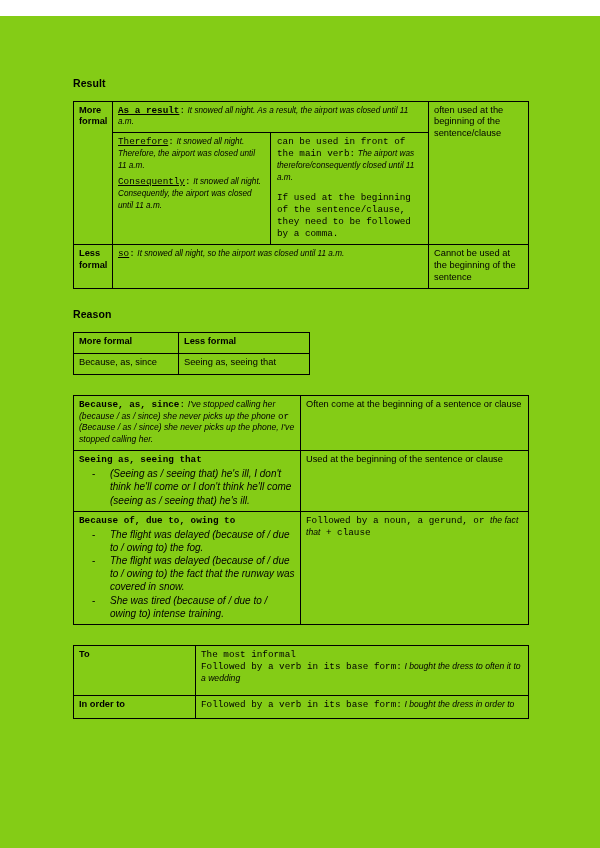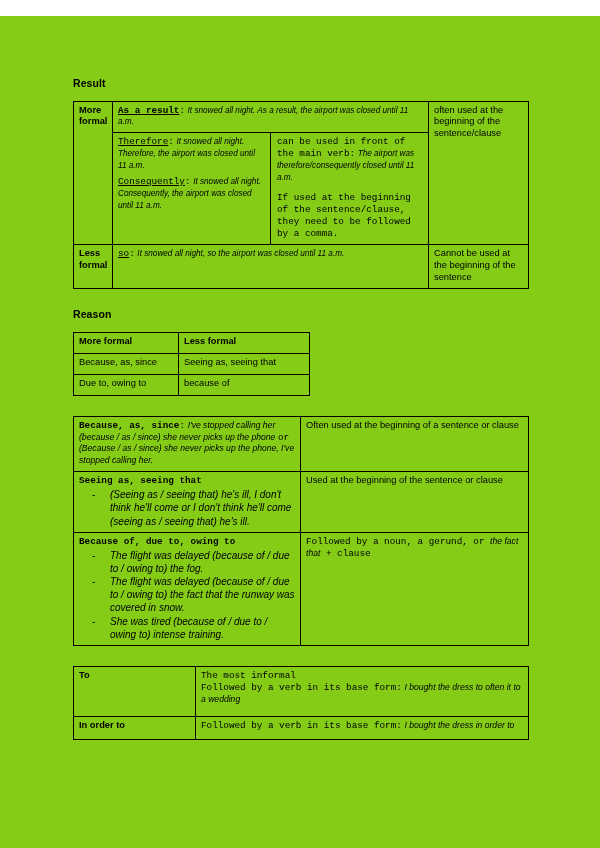--- a/index.html
+++ b/index.html
@@ -182,39 +182,35 @@
             <span class="bold">More formal</span>
           </td>
           <td style="width:131px;">
             <span class="bold">Less formal</span>
           </td>
         </tr>
         <tr>
           <td style="height:21px;">Because, as, since</td>
           <td>Seeing as, seeing that</td>
         </tr>
-        <tr>
-          <td style="height:21px;">Due to, owing to</td>
-          <td>because of</td>
-        </tr>
       </tbody>
     </table>
 
     <div class="spacer-md"></div>
 
     <table class="doc-table">
       <tbody>
         <tr>
           <td style="width:227px;">
             <span class="bold cell-lead">Because, as, since</span><span class="cell-lead">:</span>
             <span class="ital-lg">I've stopped calling her (because / as / since) she never picks up the phone</span>
             <span class="cell-lead">or</span>
             <span class="ital-lg">(Because / as / since) she never picks up the phone, I've stopped calling her.</span>
           </td>
-          <td style="width:228px;">Often used at the beginning of a sentence or clause</td>
+          <td style="width:228px;">Often come at the beginning of a sentence or clause</td>
         </tr>
         <tr>
           <td>
             <span class="bold cell-lead blockrow">Seeing as, seeing that</span>
             <ul class="dashes">
               <li>(Seeing as / seeing that) he's ill, I don't think he'll come or I don't think he'll come (seeing as / seeing that) he's ill.</li>
             </ul>
           </td>
           <td>Used at the beginning of the sentence or clause</td>
         </tr>

